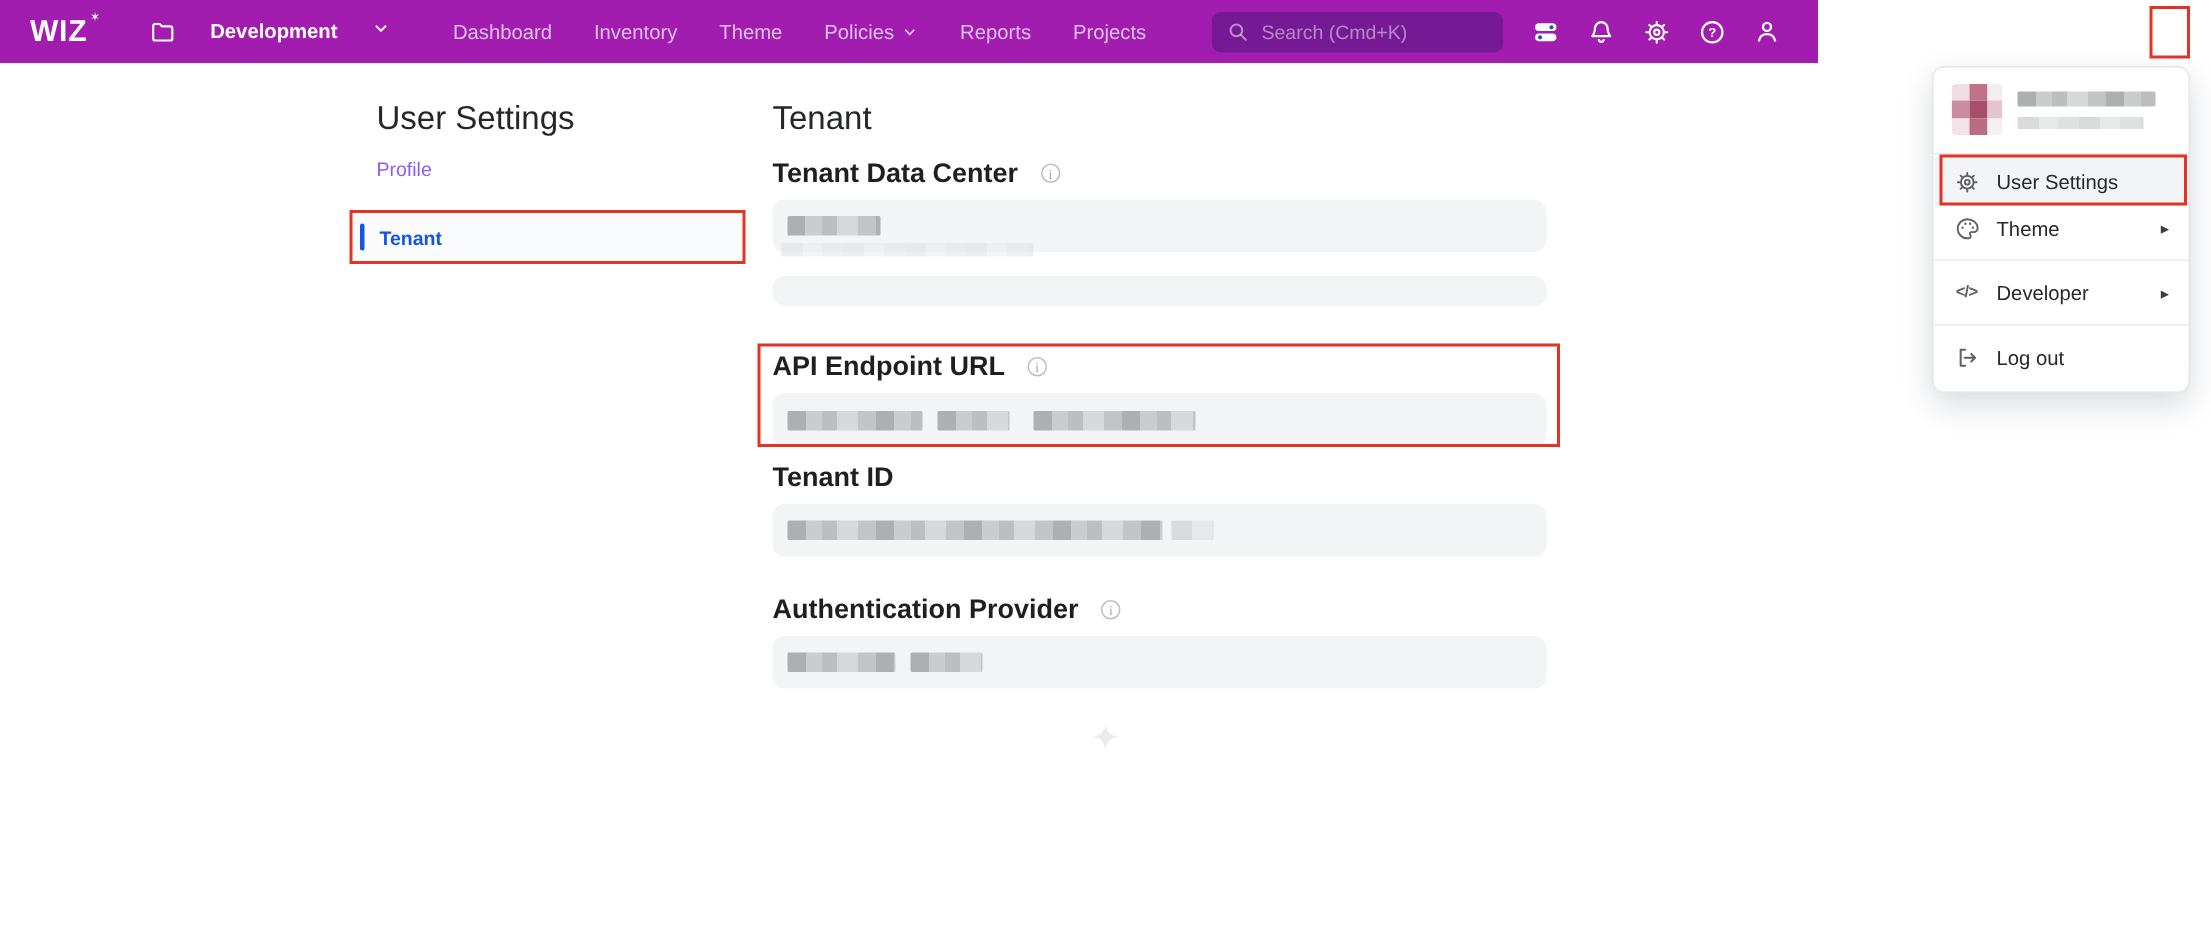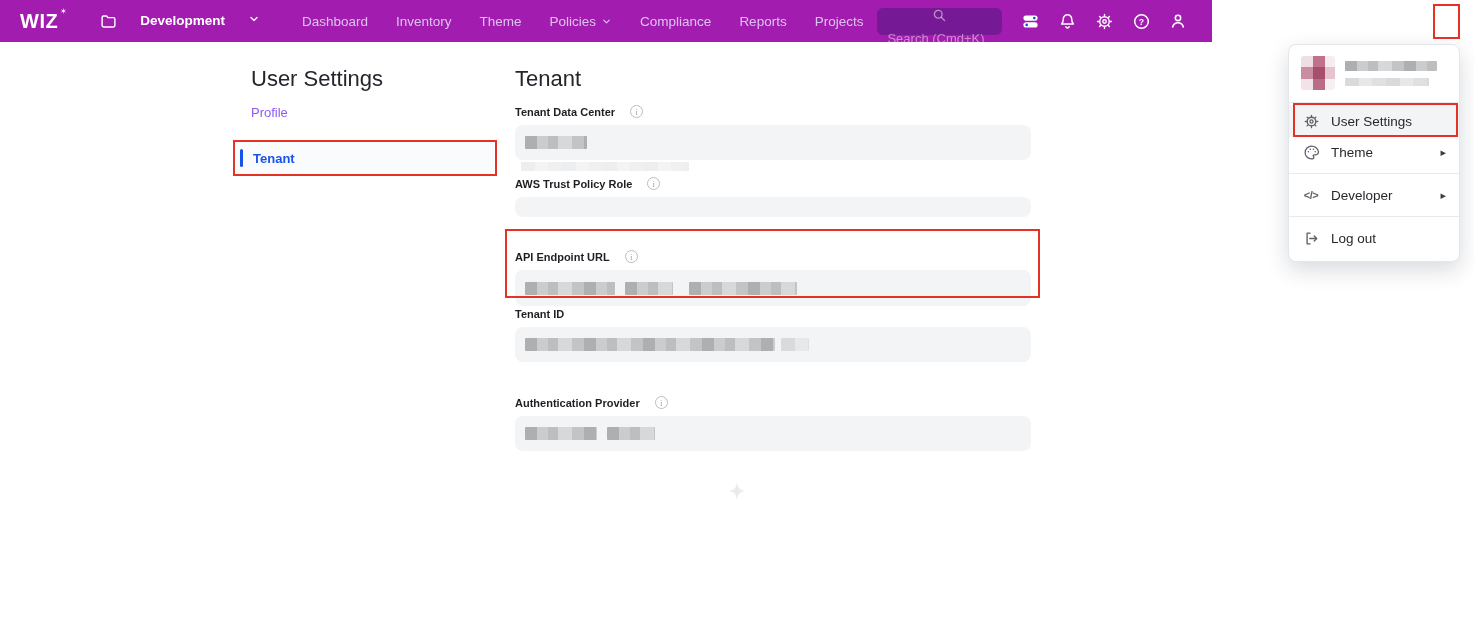--- a/index.html
+++ b/index.html
@@ -17,21 +17,20 @@
   .project { display:flex; align-items:flex-start; gap:23px; margin-left:34px; color:#fff; cursor:pointer; }
   .project .plabel { font-size:13.5px; font-weight:700; }
   .nav { display:flex; align-items:flex-end; margin-left:28px; }
   .nav-item { display:flex; align-items:center; gap:5px; color:rgba(235,241,255,.78);
     font-size:13.5px; padding:0 14px; height:42px; cursor:pointer; white-space:nowrap; }
   .tb-icon { display:inline-flex; align-items:center; justify-content:center; }
   .search {
     margin-left:auto; width:194px; height:27px; border-radius:6px;
     background:rgba(4,18,80,.28); display:flex; align-items:center; gap:8px; padding:0 10px;
     margin-right:18px;
-    flex-direction:column;
   }
   .search input {
     background:transparent; border:none; outline:none; color:rgba(255,255,255,.85);
     font-size:13px; width:100%; font-family:"Liberation Sans",sans-serif;
   }
   .search input::placeholder { color:rgba(255,255,255,.48); }
   .tb-actions { display:flex; align-items:center; gap:17px; margin-right:10px; }
   .tb-actions .tb-icon { width:20px; height:20px; cursor:pointer; }
 
   
@@ -46,21 +45,21 @@
   .side-item-tenant {
     position:absolute; left:233px; top:140px; width:264px; height:36px;
     border:2px solid #e23325; background:#fafbfd; display:flex; align-items:center; cursor:pointer;
   }
   .side-item-tenant .bar { width:3px; height:18px; background:#1653e9; margin-left:5px; border-radius:2px; }
   .side-item-tenant .lbl { margin-left:10px; font-size:13px; font-weight:700; color:#1653e9; }
 
   
   .main-title { position:absolute; left:515px; top:66px; font-size:22px; font-weight:500; color:#25262c; }
   .fgroup { position:absolute; left:515px; width:516px; }
-  .flabel { display:flex; align-items:center; gap:15px; font-size:11px; font-weight:700; color:#1e1f24;text-align:right; }
+  .flabel { display:flex; align-items:center; gap:15px; font-size:18px; font-weight:700; color:#1e1f24;text-align:right; }
   .info-dot {
     width:13px; height:13px; border-radius:50%; border:1.3px solid #bcbdc3; color:#a6a7ae;
     display:inline-flex; align-items:center; justify-content:center; font-size:9px; font-weight:400;
     font-family:"Liberation Serif", serif;
   }
   .info-dot::before { content:"i"; }
   .ffield {
     margin-top:7px; height:35px; border-radius:8px; background:#f3f4f6;
     display:flex; align-items:center; gap:10px; padding:0 10px;
   }
@@ -137,23 +136,20 @@
       </div>
     <div class="nav-item">
         <span>Policies</span>
       <span class="tb-icon">
           <svg width="11" height="11" viewBox="0 0 24 24" fill="none" stroke="rgba(235,241,255,.78)" stroke-width="2.6" stroke-linecap="round" stroke-linejoin="round">
             <path d="M6 9l6 6 6-6"></path>
           </svg>
         </span>
     </div>
     <div class="nav-item">
-        <span>Compliance</span>
-      </div>
-    <div class="nav-item">
         <span>Reports</span>
       </div>
     <div class="nav-item">
         <span>Projects</span>
       </div>
   </div>
 
   <div class="search">
     <span class="tb-icon">
       <svg width="15" height="15" viewBox="0 0 24 24" fill="none" stroke="rgba(255,255,255,.5)" stroke-width="2.2" stroke-linecap="round">
@@ -215,28 +211,24 @@
     <span>Tenant Data Center</span>
     <span class="info-dot"></span>
   </div>
   <div class="ffield">
     <span class="mosaic" style="width:62px;"></span>
   </div>
 </div>
 <span class="mosaic light spill"></span>
 
 <div class="fgroup" style="top:177px;">
-  <div class="flabel">
-    <span>AWS Trust Policy Role</span>
-    <span class="info-dot"></span>
-  </div>
   <div class="ffield slim"></div>
 </div>
 
-<div class="fgroup" style="top:250px;">
+<div class="fgroup" style="top:234px;">
   <div class="flabel">
     <span>API Endpoint URL</span>
     <span class="info-dot"></span>
   </div>
   <div class="ffield tall">
     <span class="mosaic" style="width:90px;"></span>
     <span class="mosaic" style="width:48px;"></span>
     <span class="mosaic" style="width:108px; margin-left:6px;"></span>
   </div>
 </div>

